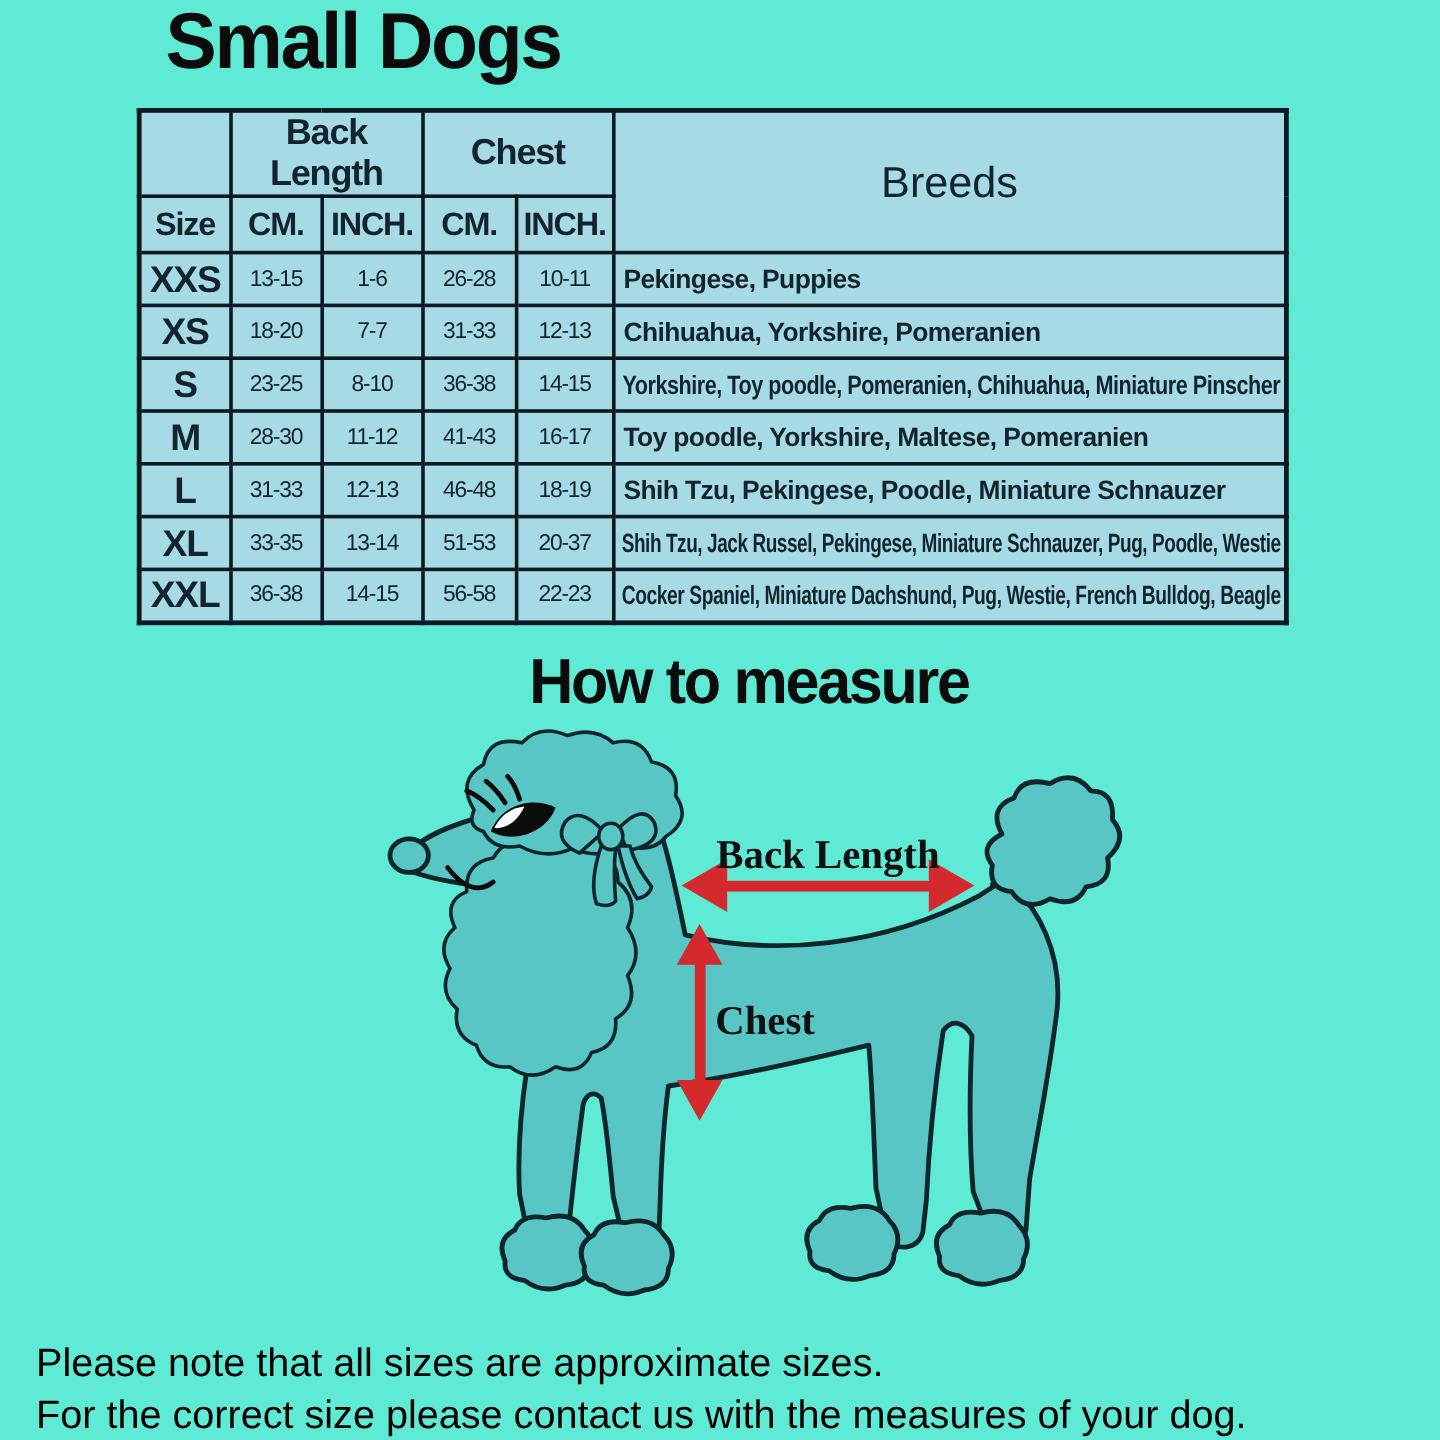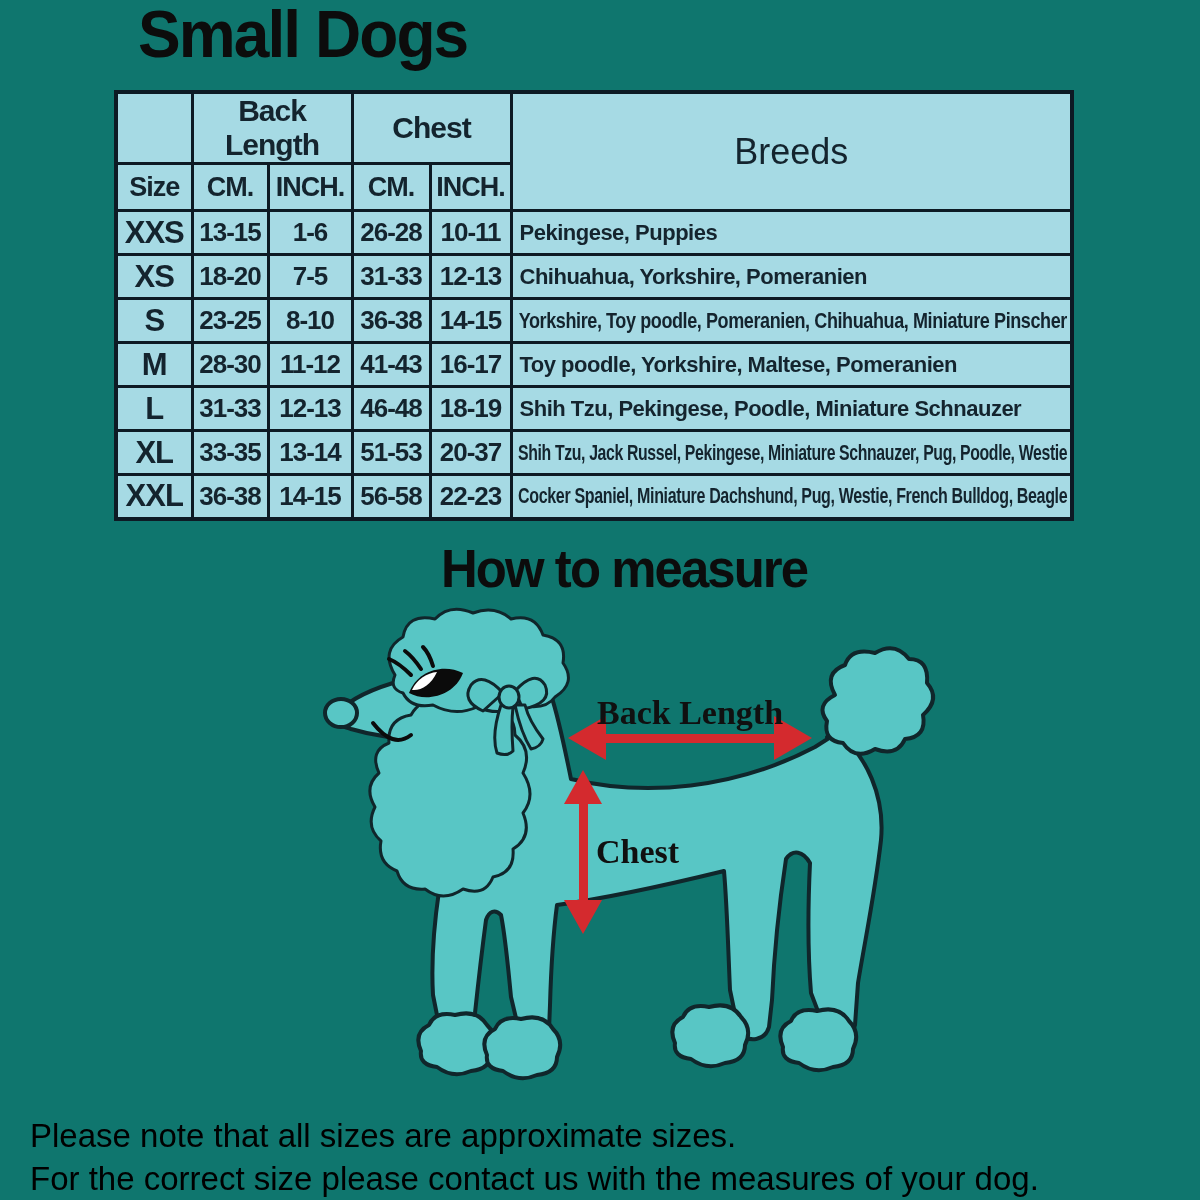--- a/index.html
+++ b/index.html
@@ -1,30 +1,30 @@
 <!DOCTYPE html>
 <html><head>
 <meta charset="utf-8">
 <style>
   html,body{margin:0;padding:0;background:#ffffff;}
-  .page{position:relative;width:1200px;height:1200px;background:#0f766e;overflow:hidden;
+  .page{position:relative;width:1200px;height:1200px;background:#5eead4;overflow:hidden;
         font-family:"Liberation Sans",sans-serif;}
   .title{position:absolute;left:138px;top:-4px;font-size:66px;font-weight:bold;color:#0c0c0c;
          letter-spacing:-2px;transform:scaleX(0.97);transform-origin:left top;}
   
   .size-table{position:absolute;left:114px;top:90px;width:956px;border-collapse:collapse;
               table-layout:fixed;background:#a6dae4;border:4px solid #0d1a24;}
   .size-table td{border:3px solid #0d1a24;text-align:center;vertical-align:middle;
                  color:#14242e;padding:0;overflow:hidden;}
   tr.hrow1{height:50px;} tr.hrow2{height:47px;} tr.drow{height:44px;}
   .grp{font-size:30px;font-weight:bold;letter-spacing:-1px;}
   .breeds-h{font-size:36px;font-weight:normal;letter-spacing:0;}
   .red{color:#d93a50;font-size:27px;font-weight:bold;letter-spacing:-1px;}
   .sz{font-size:31px;font-weight:bold;letter-spacing:-1px;}
-  .num{font-size:26px;font-weight:bold;letter-spacing:-1px;}
+  .num{font-size:19px;font-weight:normal;letter-spacing:-1px;}
   .breed{text-align:left !important;}
   .fitspan{display:inline-block;white-space:nowrap;font-size:22px;font-weight:bold;
            letter-spacing:-0.5px;padding-left:7px;}
   
   .h2m{position:absolute;left:441px;top:538px;font-size:53px;font-weight:bold;color:#0c0c0c;
        letter-spacing:-2px;transform:scaleX(0.96);transform-origin:left top;}
   .dog-svg{position:absolute;left:315px;top:605px;width:630px;height:505px;}
   .lbl{position:absolute;font-family:"Liberation Serif",serif;font-weight:bold;color:#101010;}
   .lbl-back{left:566px;top:694px;width:248px;text-align:center;font-size:34px;}
   .lbl-chest{left:596px;top:833px;font-size:34px;}
@@ -66,21 +66,21 @@
       <td class="sz">XXS</td>
       <td class="num">13-15</td>
       <td class="num">1-6</td>
       <td class="num">26-28</td>
       <td class="num">10-11</td>
       <td class="breed"><span class="fitspan">Pekingese, Puppies</span></td>
     </tr>
     <tr class="drow">
       <td class="sz">XS</td>
       <td class="num">18-20</td>
-      <td class="num">7-5</td>
+      <td class="num">7-7</td>
       <td class="num">31-33</td>
       <td class="num">12-13</td>
       <td class="breed"><span class="fitspan">Chihuahua, Yorkshire, Pomeranien</span></td>
     </tr>
     <tr class="drow">
       <td class="sz">S</td>
       <td class="num">23-25</td>
       <td class="num">8-10</td>
       <td class="num">36-38</td>
       <td class="num">14-15</td>

